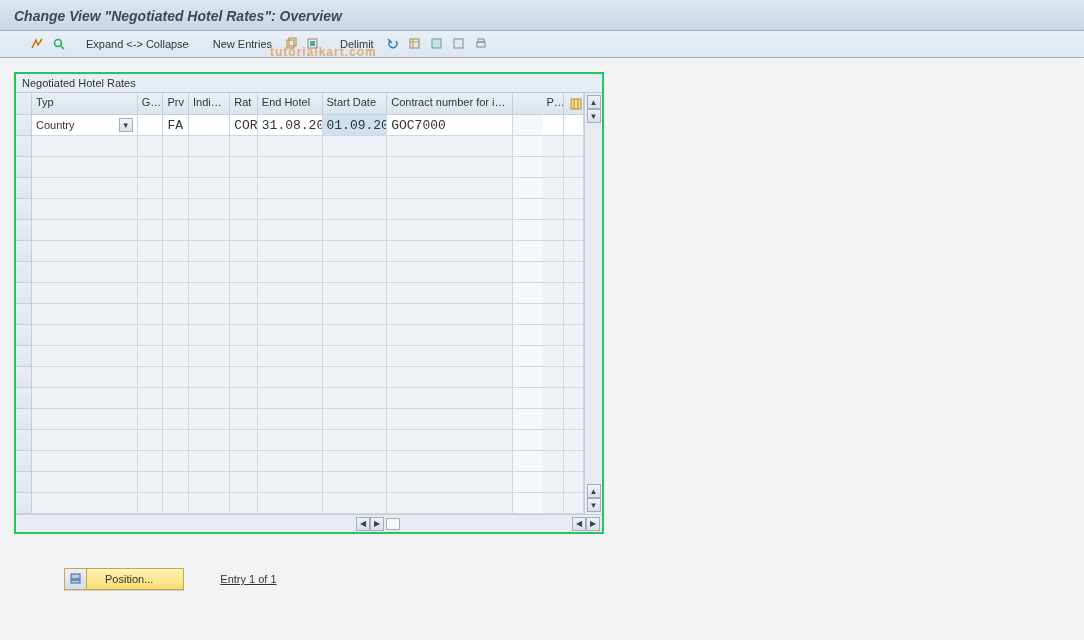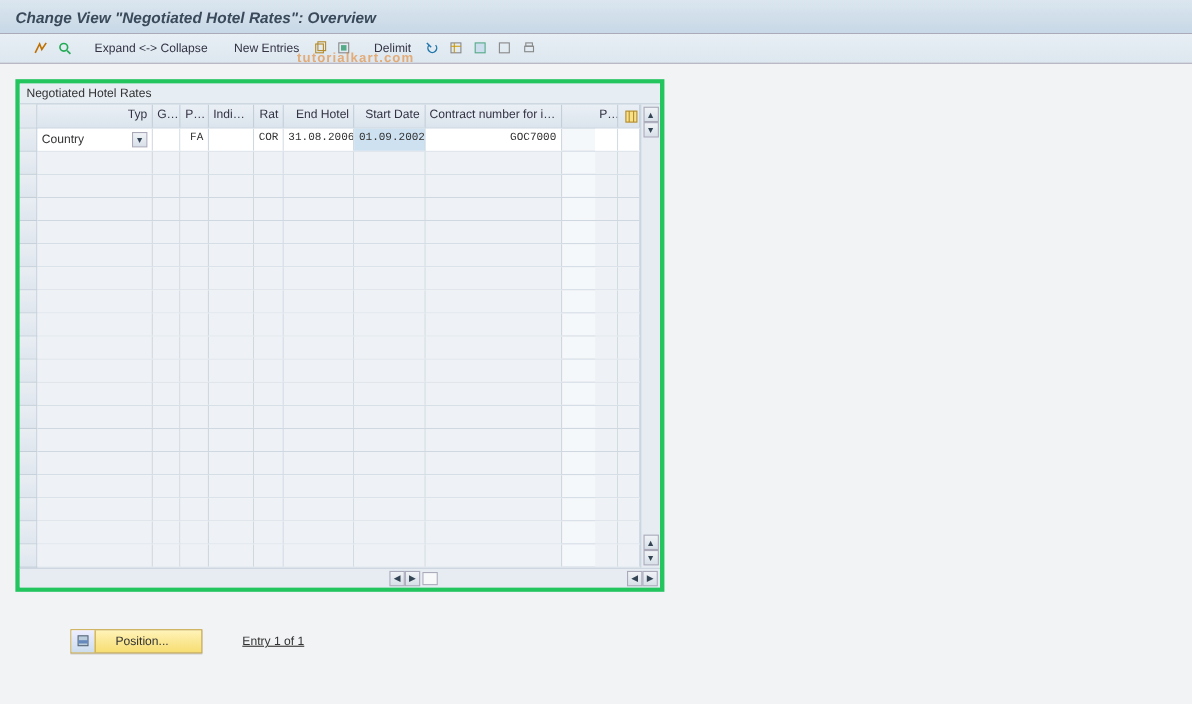--- a/index.html
+++ b/index.html
@@ -59,33 +59,32 @@
       letter-spacing: 1px;
       font-family: Arial;
       pointer-events:none;
       z-index: 5;
     }
 
     .content { padding: 14px 14px 8px; }
 
     .grid-container {
       width: 590px;
-      border: 4px solid #22c55e;
+      border: 2px solid #22c55e;
       background: #e9eef3;
     }
     .grid-title {
       padding: 3px 6px;
       background: #e6edf3;
       border-bottom: 1px solid #bfcbd6;
       color: #333;
     }
     .grid {
       position: relative;
       display: flex;
-      text-align: right;
     }
     .row-headers {
       display:flex;
       flex-direction:column;
     }
     .row-header {
       width: 16px;
       height: 21px;
       background: linear-gradient(#e9eef3,#dfe6ee);
       border-right: 1px solid #c4cfda;
@@ -121,21 +120,21 @@
     .row.empty .cell { background:#eef2f6; }
     .cell {
       border-right:1px solid #cfd8e1;
       padding:3px 4px;
       font-family:Arial;
       white-space:nowrap;
       overflow:hidden;
       background:#fff;
     }
     .cell.sel { background:#cde1f0; }
-    .cell.mono { font-family: "Courier New", monospace; font-size:10px;}
+    .cell.mono { font-family: "Courier New", monospace; font-size:13px;}
     .dropdown {
       width:100%; height:100%;
       display:flex; align-items:center; justify-content:space-between;
       background:#fff;
     }
     .dropdown .arrow {
       width:14px; height:14px;
       background:linear-gradient(#f0f3f7,#d8e0e8);
       border:1px solid #aab;
       display:flex;align-items:center;justify-content:center;

